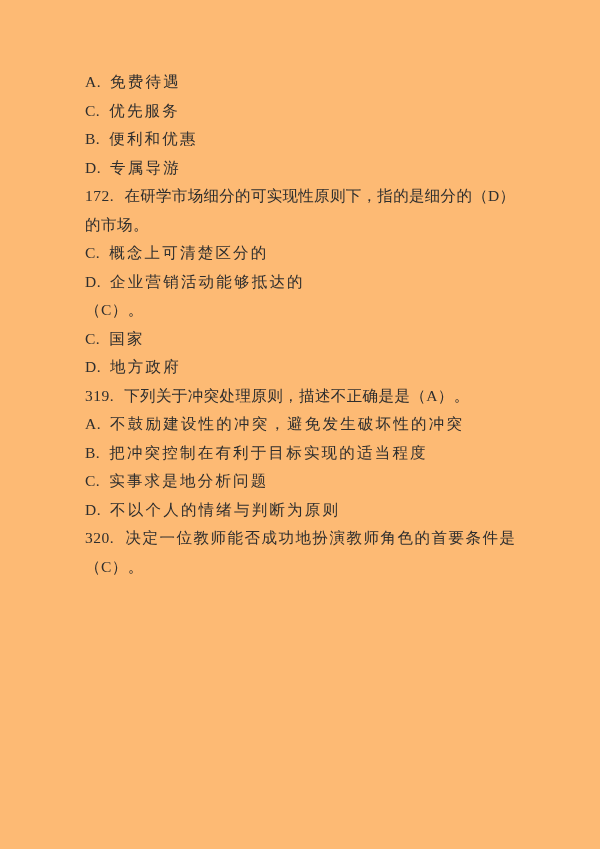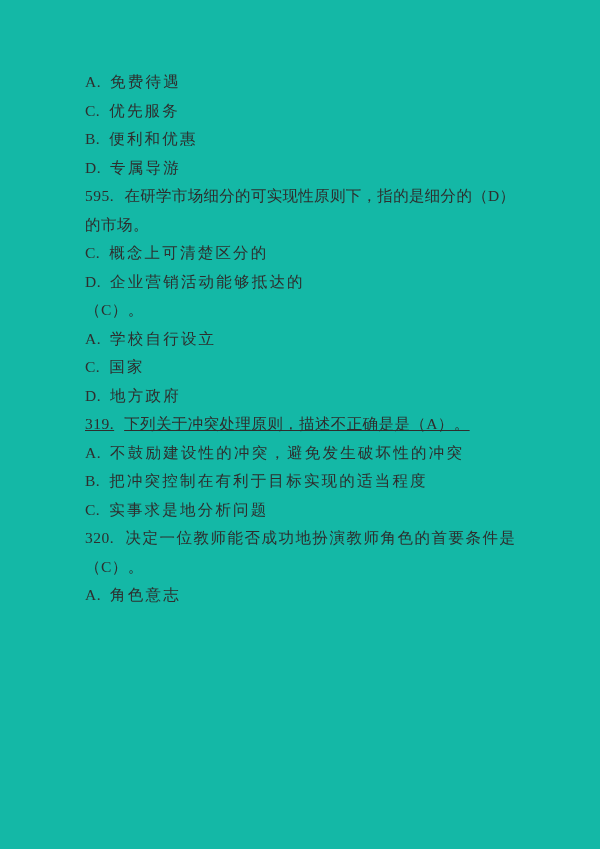--- a/index.html
+++ b/index.html
@@ -4,21 +4,21 @@
 <style>
   html, body {
     margin: 0;
     padding: 0;
     background: #ffffff;
   }
   .canvas {
     position: relative;
     width: 600px;
     height: 849px;
-    background: #14b8a6;
+    background: #fdba74;
     overflow: hidden;
     font-family: "Liberation Serif", "DejaVu Serif", serif;
     color: #2e2e2e;
   }
   .page {
     position: absolute;
     top: 68px;
     left: 85px;
     width: 430px;
   }
@@ -36,47 +36,46 @@
   
   .qjust {
     text-align: justify;
     text-align-last: justify;
     white-space: normal;
   }
   .qjust .num, .qnorm .num {
     margin-right: 10px;
     letter-spacing: 0.5px;
   }
-  .qnorm { letter-spacing: 0.4px; text-decoration: underline; }
+  .qnorm { letter-spacing: 0.4px; }
   .cont  { letter-spacing: 0.5px; }
 </style>
 </head>
 <body>
 
 <div class="canvas">
   <div class="page">
 
     <div class="line opt"><span class="lbl">A.</span><span>免费待遇</span></div>
     <div class="line opt"><span class="lbl">C.</span><span>优先服务</span></div>
     <div class="line opt"><span class="lbl">B.</span><span>便利和优惠</span></div>
     <div class="line opt"><span class="lbl">D.</span><span>专属导游</span></div>
 
-    <div class="line qjust"><span class="num">595.</span><span>在研学市场细分的可实现性原则下，指的是细分的（D）</span></div>
+    <div class="line qjust"><span class="num">172.</span><span>在研学市场细分的可实现性原则下，指的是细分的（D）</span></div>
     <div class="line cont"><span>的市场。</span></div>
     <div class="line opt"><span class="lbl">C.</span><span>概念上可清楚区分的</span></div>
     <div class="line opt"><span class="lbl">D.</span><span>企业营销活动能够抵达的</span></div>
 
     <div class="line cont"><span>（C）。</span></div>
-    <div class="line opt"><span class="lbl">A.</span><span>学校自行设立</span></div>
     <div class="line opt"><span class="lbl">C.</span><span>国家</span></div>
     <div class="line opt"><span class="lbl">D.</span><span>地方政府</span></div>
 
     <div class="line qnorm"><span class="num">319.</span><span>下列关于冲突处理原则，描述不正确是是（A）。</span></div>
     <div class="line opt"><span class="lbl">A.</span><span>不鼓励建设性的冲突，避免发生破坏性的冲突</span></div>
     <div class="line opt"><span class="lbl">B.</span><span>把冲突控制在有利于目标实现的适当程度</span></div>
     <div class="line opt"><span class="lbl">C.</span><span>实事求是地分析问题</span></div>
+    <div class="line opt"><span class="lbl">D.</span><span>不以个人的情绪与判断为原则</span></div>
 
     <div class="line qjust"><span class="num">320.</span><span>决定一位教师能否成功地扮演教师角色的首要条件是</span></div>
     <div class="line cont"><span>（C）。</span></div>
-    <div class="line opt"><span class="lbl">A.</span><span>角色意志</span></div>
 
   </div>
 </div>
 
 </body></html>

